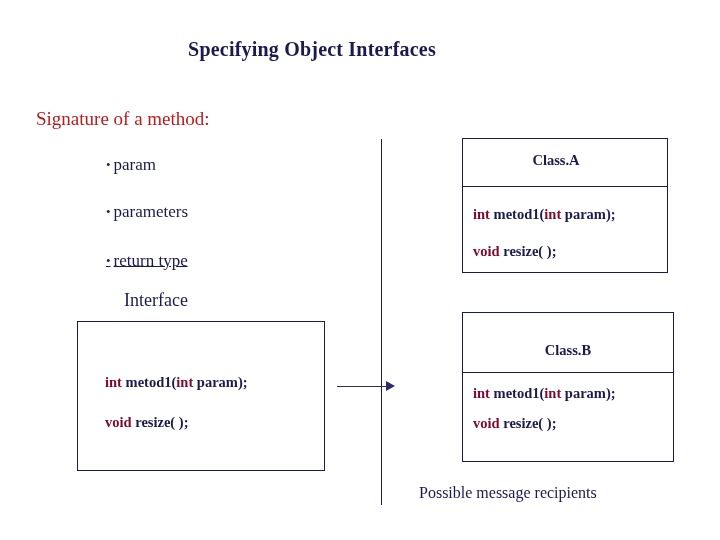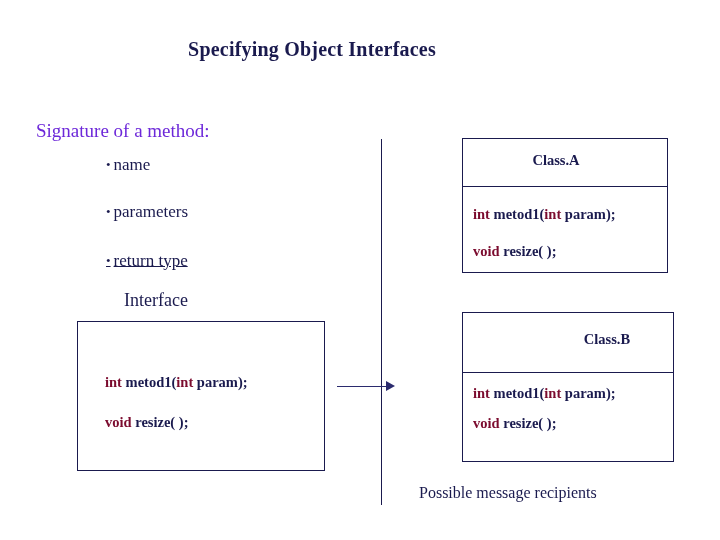--- a/index.html
+++ b/index.html
@@ -30,22 +30,21 @@
     font-size: 20px;
     font-weight: bold;
     color: #1a1a4e;
     letter-spacing: 0.2px;
   }
   .subtitle {
     position: absolute;
     left: 36px;
     top: 108px;
     font-size: 19px;
-    color: #6d28d9;
-    margin-top: 12px;
+    color: #b91c1c;
   }
   .bullet {
     position: absolute;
     font-size: 17px;
     color: #1a1a4e;
     white-space: nowrap;
   }
   .bullet .dot {
     font-size: 13px;
     vertical-align: middle;
@@ -148,27 +147,26 @@
     position: absolute;
     left: 462px;
     top: 372px;
     width: 212px;
     height: 0;
     border-top: 1px solid #1a1a4e;
   }
   .classB-title {
     position: absolute;
     left: 462px;
-    top: 331px;
+    top: 342px;
     width: 212px;
     text-align: center;
     font-size: 14.5px;
     font-weight: bold;
     color: #1a1a4e;
-    margin-left: 39px;
   }
   .classB-l1 {
     position: absolute;
     left: 473px;
     top: 385px;
     font-size: 14.5px;
     font-weight: bold;
     white-space: nowrap;
   }
   .classB-l2 {
@@ -220,21 +218,21 @@
 </head>
 <body>
 
 <div class="slide">
 
   <div class="title">Specifying Object Interfaces</div>
 
   <div class="subtitle">Signature of a method:</div>
 
   <div class="bullet b1">
-    <span class="dot">•</span><span class="btxt">name</span>
+    <span class="dot">•</span><span class="btxt">param</span>
   </div>
   <div class="bullet b2">
     <span class="dot">•</span><span class="btxt">parameters</span>
   </div>
   <div class="bullet b3">
     <span class="dot">•</span><span class="btxt">return type</span>
   </div>
 
   <div class="interface-label">Interface</div>
 

